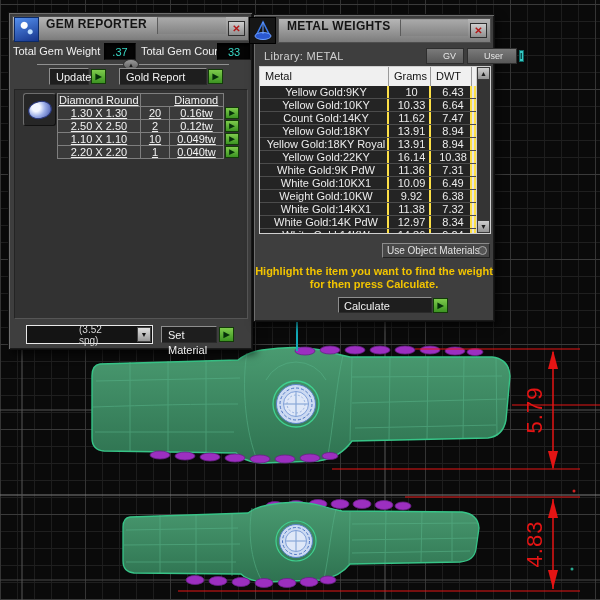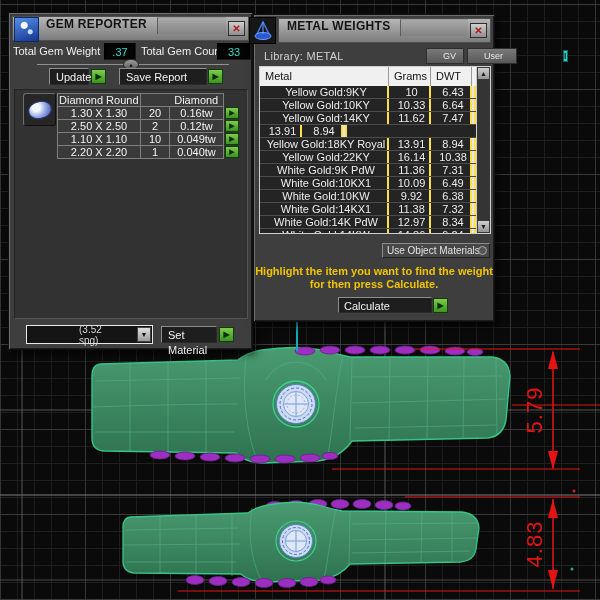--- a/index.html
+++ b/index.html
@@ -56,21 +56,21 @@
   .gem-inset{position:absolute;left:5px;top:76px;width:234px;height:230px;background:#323232;
     border:1px solid #242424;border-bottom-color:#555;border-right-color:#555;}
   .gem-icon-btn{position:absolute;left:8px;top:3px;width:33px;height:33px;background:#262626;
     border:1px solid #6e6e6e;border-bottom-color:#111;border-right-color:#111;border-radius:3px;cursor:pointer;}
   .gem-icon-btn .stone{position:absolute;left:4px;top:7px;width:24px;height:18px;border-radius:50%;
     background:radial-gradient(circle at 35% 30%,#f2f6ff 0 4px,#9caee8 9px,#4d5fb0 16px);
     border:1px solid #2c3a80;transform:rotate(-12deg);}
   .gem-table{position:absolute;left:42px;top:3px;width:183px;font-size:11px;}
   .gem-table .hrow,.gem-table .drow{display:flex;}
   .gem-table .cell{border:1px solid #7e7e7e;border-top:none;border-left:none;background:#3a3a3a;
-    text-align:center;color:#f2f2f2;height:13px;line-height:12px;}
+    text-align:center;color:#f2f2f2;height:13px;line-height:12px;text-decoration:underline;}
   .gem-table .hrow .cell{border-top:1px solid #7e7e7e;height:14px;line-height:13px;}
   .gem-table .c-size{width:84px;border-left:1px solid #7e7e7e;}
   .gem-table .c-cnt{width:29px;}
   .gem-table .c-wt{width:54px;}
   .gem-table .c-btn{width:16px;border:none;background:transparent;padding-left:1px;}
   .gem-table .c-btn .playbtn{width:14px;height:12px;line-height:10px;font-size:7px;}
   .gem-bottom{position:absolute;left:0;top:310px;width:100%;height:24px;}
   .combo{position:absolute;left:17px;top:2px;width:127px;height:19px;background:#141414;
     border:1px solid #e8e8e8;display:flex;align-items:center;cursor:pointer;}
   .combo .ctext{flex:1;font-size:11px;color:#f0f0f0;padding-left:4px;white-space:nowrap;overflow:hidden;}
@@ -87,21 +87,21 @@
   
   .metal-panel{left:253px;top:14px;width:242px;height:308px;}
   .lib-row{position:absolute;left:0;top:33px;width:100%;height:18px;font-size:11px;color:#cfcfcf;}
   .lib-row .lbl{position:absolute;left:10px;top:2px;letter-spacing:.3px;}
   .toggle{position:absolute;top:0;height:16px;background:linear-gradient(#7a7a7a,#585858);
     border:1px solid #2e2e2e;display:flex;align-items:center;cursor:pointer;}
   .toggle .tlabel{font-size:9px;color:#e6e6e6;padding:0 16px;}
   .toggle .ind{width:11px;height:12px;background:#35c8c4;border:1px solid #0c6a66;
     color:#063a3a;font-size:9px;font-weight:bold;text-align:center;line-height:11px;margin-right:1px;}
   .tgv{left:172px;width:38px;}
-  .tuser{left:213px;width:50px;gap:44px;}
+  .tuser{left:213px;width:50px;}
   .metal-table{position:absolute;left:5px;top:51px;width:232px;height:168px;background:#242424;
     border:1px solid #cfcfcf;font-size:11px;overflow:hidden;}
   .mhead{display:flex;background:#f0f0f0;color:#111;height:19px;line-height:18px;}
   .mhead .mc{border-right:1px solid #999;}
   .mrow{display:flex;height:13px;line-height:12px;color:#ececec;border-bottom:1px solid #4c4c4c;cursor:pointer;}
   .mrow .mc{border-right:2px solid #fde047;text-align:center;}
   .mrow.partial{height:7px;overflow:hidden;border-bottom:none;}
   .mc{padding-left:5px;white-space:nowrap;overflow:hidden;}
   .mc1{width:129px;}.mc2{width:42px;}.mc3{width:41px;}
   .mcpad{width:4px;background:#e4e4e4;padding:0;}
@@ -279,21 +279,21 @@
       <span class="valfield f1">.37</span>
       <span class="lbl" style="left:132px">Total Gem Count</span>
       <span class="valfield f2">33</span>
     </div>
 
     <div class="divider"></div>
     <div class="collapse-knob">▲</div>
 
     <button class="btn upd">Update</button>
     <div class="playbtn upd-play">▶</div>
-    <button class="btn saverep">Save Report</button>
+    <button class="btn saverep">Gold Report</button>
     <div class="playbtn save-play">▶</div>
 
     <div class="gem-inset">
       <div class="gem-icon-btn">
           <div class="stone"></div>
         </div>
       <div class="gem-table">
         <div class="hrow">
           <div class="cell c-size">Diamond Round</div>
           <div class="cell c-cnt" style="border-right:none"></div>
@@ -384,26 +384,27 @@
           <div class="mc mc3">6.43</div>
           <div class="mc mcpad"></div>
       </div>
       <div class="mrow">
         <div class="mc mc1">Yellow Gold:10KY</div>
           <div class="mc mc2">10.33</div>
           <div class="mc mc3">6.64</div>
           <div class="mc mcpad"></div>
       </div>
       <div class="mrow">
-        <div class="mc mc1">Yellow Gold:14KY</div>
+        <div class="mc mc1">Count Gold:14KY</div>
           <div class="mc mc2">11.62</div>
           <div class="mc mc3">7.47</div>
           <div class="mc mcpad"></div>
       </div>
       <div class="mrow">
+        <div class="mc mc1">Yellow Gold:18KY</div>
           <div class="mc mc2">13.91</div>
           <div class="mc mc3">8.94</div>
           <div class="mc mcpad"></div>
       </div>
       <div class="mrow">
         <div class="mc mc1">Yellow Gold:18KY Royal</div>
           <div class="mc mc2">13.91</div>
           <div class="mc mc3">8.94</div>
           <div class="mc mcpad"></div>
       </div>
@@ -419,21 +420,21 @@
           <div class="mc mc3">7.31</div>
           <div class="mc mcpad"></div>
       </div>
       <div class="mrow">
         <div class="mc mc1">White Gold:10KX1</div>
           <div class="mc mc2">10.09</div>
           <div class="mc mc3">6.49</div>
           <div class="mc mcpad"></div>
       </div>
       <div class="mrow">
-        <div class="mc mc1">White Gold:10KW</div>
+        <div class="mc mc1">Weight Gold:10KW</div>
           <div class="mc mc2">9.92</div>
           <div class="mc mc3">6.38</div>
           <div class="mc mcpad"></div>
       </div>
       <div class="mrow">
         <div class="mc mc1">White Gold:14KX1</div>
           <div class="mc mc2">11.38</div>
           <div class="mc mc3">7.32</div>
           <div class="mc mcpad"></div>
       </div>

